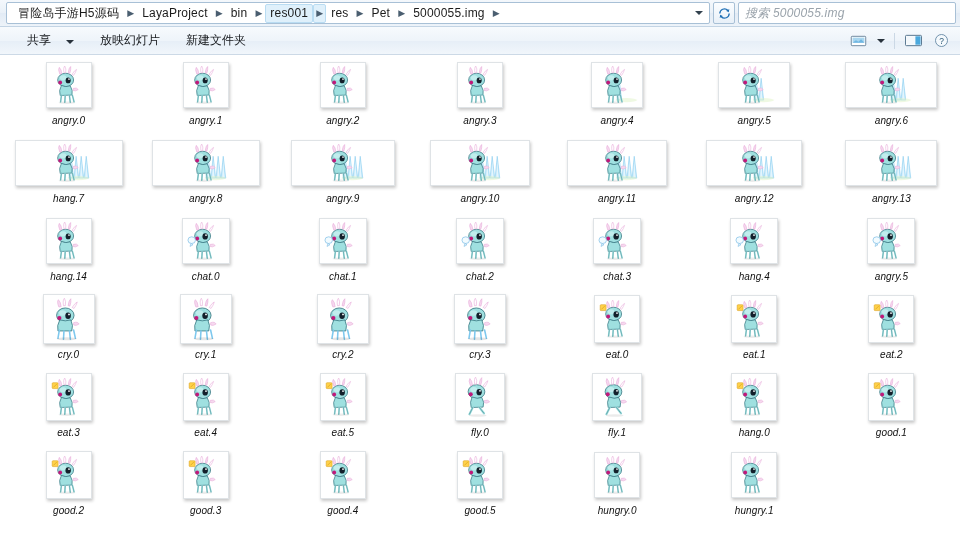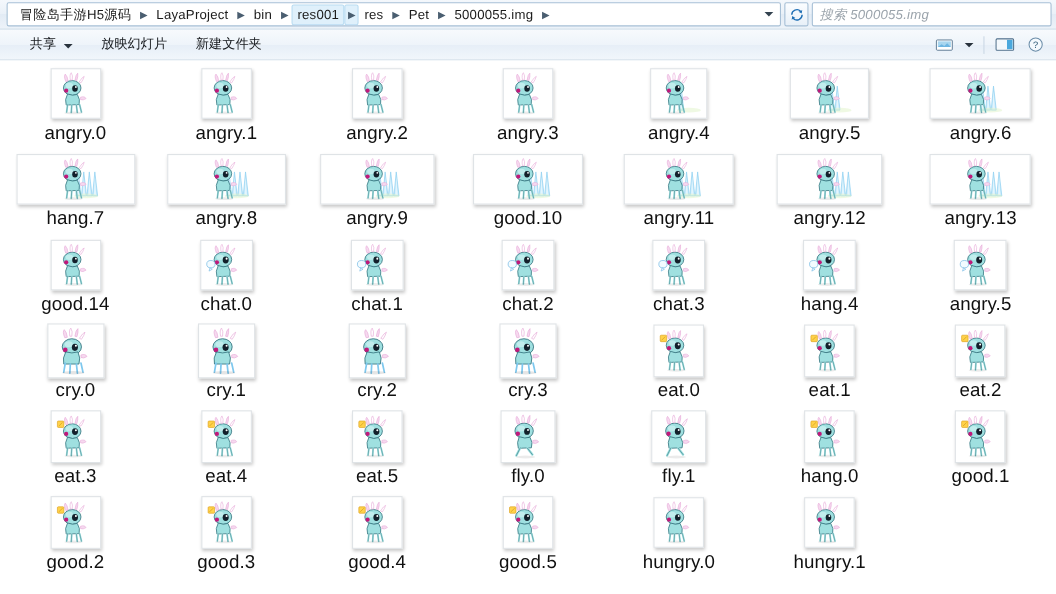--- a/index.html
+++ b/index.html
@@ -125,21 +125,21 @@
     display: flex;
     align-items: center;
     background: linear-gradient(to bottom,#f7fafd 0%,#eef4fa 50%,#e6eef7 51%,#f1f6fb 100%);
     border-bottom: 1px solid #ccd9e6;
     padding: 0 4px 0 14px;
     gap: 0;
   }
   .tb-item {
     display: flex;
     align-items: center;
-    gap: 7px;
+    gap: 15px;
     height: 22px;
     padding: 0 12px;
     font-size: 12px;
     color: #15181c;
     white-space: nowrap;
     border: 1px solid transparent;
     border-radius: 2px;
     cursor: default;
   }
   .tb-item .tri {
@@ -209,25 +209,26 @@
     background: #ffffff;
     border: 1px solid #dfe3e6;
     box-shadow: 1px 2px 3px rgba(0,0,0,.22);
     display: flex;
     align-items: center;
     justify-content: center;
     overflow: hidden;
   }
   .cell-label {
     margin-top: 4px;
-    font-size: 17px;
+    font-size: 10px;
     color: #101010;
     white-space: nowrap;
     line-height: 12px;
     letter-spacing: .1px;
+    font-style: italic;
   }
   .sprite { display:block; }
 </style>
 </head>
 <body>
 
 <div id="app">
 
   <div class="addressbar-row">
 
@@ -604,21 +605,21 @@
                 <circle cx="50" cy="36" r="2" fill="#ffffff"></circle>
                 <circle cx="29" cy="44" r="4.6" fill="#c0197a"></circle>
                 <path d="M32 51 q11 5 21 1 q7 11 4 22 l-28 1 q-4 -12 3 -24 Z" fill="#9fe0e0" stroke="#2f6f7a" stroke-width="1.6"></path>
                 <path d="M32 74 l-2 16 M41 75 l-1 16 M51 75 l2 16 M58 74 l4 16" stroke="#9fe0e0" stroke-width="4" fill="none" stroke-linecap="round"></path>
                 <path d="M32 74 l-2 16 M41 75 l-1 16 M51 75 l2 16 M58 74 l4 16" stroke="#2f6f7a" stroke-width="1" fill="none" stroke-linecap="round"></path>
                 <ellipse cx="45" cy="92" rx="20" ry="3" fill="#000" opacity="0.08"></ellipse>
                 <path d="M60 58 q9 -3 12 3 q-7 5 -12 2 Z" fill="#f6d9ef" stroke="#e7a9d8" stroke-width="1.2"></path>
               </svg>
             </div>
           </div>
-          <div class="cell-label">good.10</div>
+          <div class="cell-label">angry.10</div>
         </div>
         <div class="cell">
           <div class="thumb-wrap">
             <div class="thumb" style="width: 100px; height: 46px;">
               <svg width="96" height="42" viewBox="0 0 100 100" preserveAspectRatio="xMidYMid meet" class="sprite">
                 <path d="M50 86 L55 34 L61 86 Z" fill="#bfe8fb" stroke="#7ec8ee" stroke-width="1.4" opacity="0.92"></path>
                 <path d="M53 84 L55 44 L58 84 Z" fill="#ffffff" opacity="0.55"></path>
                 <path d="M62 86 L67 34 L73 86 Z" fill="#bfe8fb" stroke="#7ec8ee" stroke-width="1.4" opacity="0.92"></path>
                 <path d="M65 84 L67 44 L70 84 Z" fill="#ffffff" opacity="0.55"></path>
                 <path d="M74 86 L79 34 L85 86 Z" fill="#bfe8fb" stroke="#7ec8ee" stroke-width="1.4" opacity="0.92"></path>
@@ -723,21 +724,21 @@
                 <circle cx="50" cy="36" r="2" fill="#ffffff"></circle>
                 <circle cx="29" cy="44" r="4.6" fill="#c0197a"></circle>
                 <path d="M32 51 q11 5 21 1 q7 11 4 22 l-28 1 q-4 -12 3 -24 Z" fill="#9fe0e0" stroke="#2f6f7a" stroke-width="1.6"></path>
                 <path d="M32 74 l-2 16 M41 75 l-1 16 M51 75 l2 16 M58 74 l4 16" stroke="#9fe0e0" stroke-width="4" fill="none" stroke-linecap="round"></path>
                 <path d="M32 74 l-2 16 M41 75 l-1 16 M51 75 l2 16 M58 74 l4 16" stroke="#2f6f7a" stroke-width="1" fill="none" stroke-linecap="round"></path>
                 <ellipse cx="45" cy="92" rx="20" ry="3" fill="#000" opacity="0.08"></ellipse>
                 <path d="M60 58 q9 -3 12 3 q-7 5 -12 2 Z" fill="#f6d9ef" stroke="#e7a9d8" stroke-width="1.2"></path>
               </svg>
             </div>
           </div>
-          <div class="cell-label">good.14</div>
+          <div class="cell-label">hang.14</div>
         </div>
         <div class="cell">
           <div class="thumb-wrap">
             <div class="thumb" style="width: 48px; height: 46px;">
               <svg width="44" height="42" viewBox="0 0 100 100" preserveAspectRatio="xMidYMid meet" class="sprite">
                 <ellipse cx="42" cy="38" rx="19" ry="16" fill="#9fe0e0" stroke="#2f6f7a" stroke-width="1.7"></ellipse>
                 <ellipse cx="36" cy="33" rx="8" ry="6" fill="#c9f0f0" opacity="0.8"></ellipse>
                 <path d="M28 24 q-5 -12 -1 -16 q5 5 6 15 Z" fill="#f6d9ef" stroke="#e7a9d8" stroke-width="1.3"></path>
                 <path d="M38 21 q-2 -13 2 -16 q4 6 2 16 Z" fill="#ffffff" stroke="#e7a9d8" stroke-width="1.3"></path>
                 <path d="M48 21 q2 -13 6 -15 q1 7 -2 16 Z" fill="#f6d9ef" stroke="#e7a9d8" stroke-width="1.3"></path>

